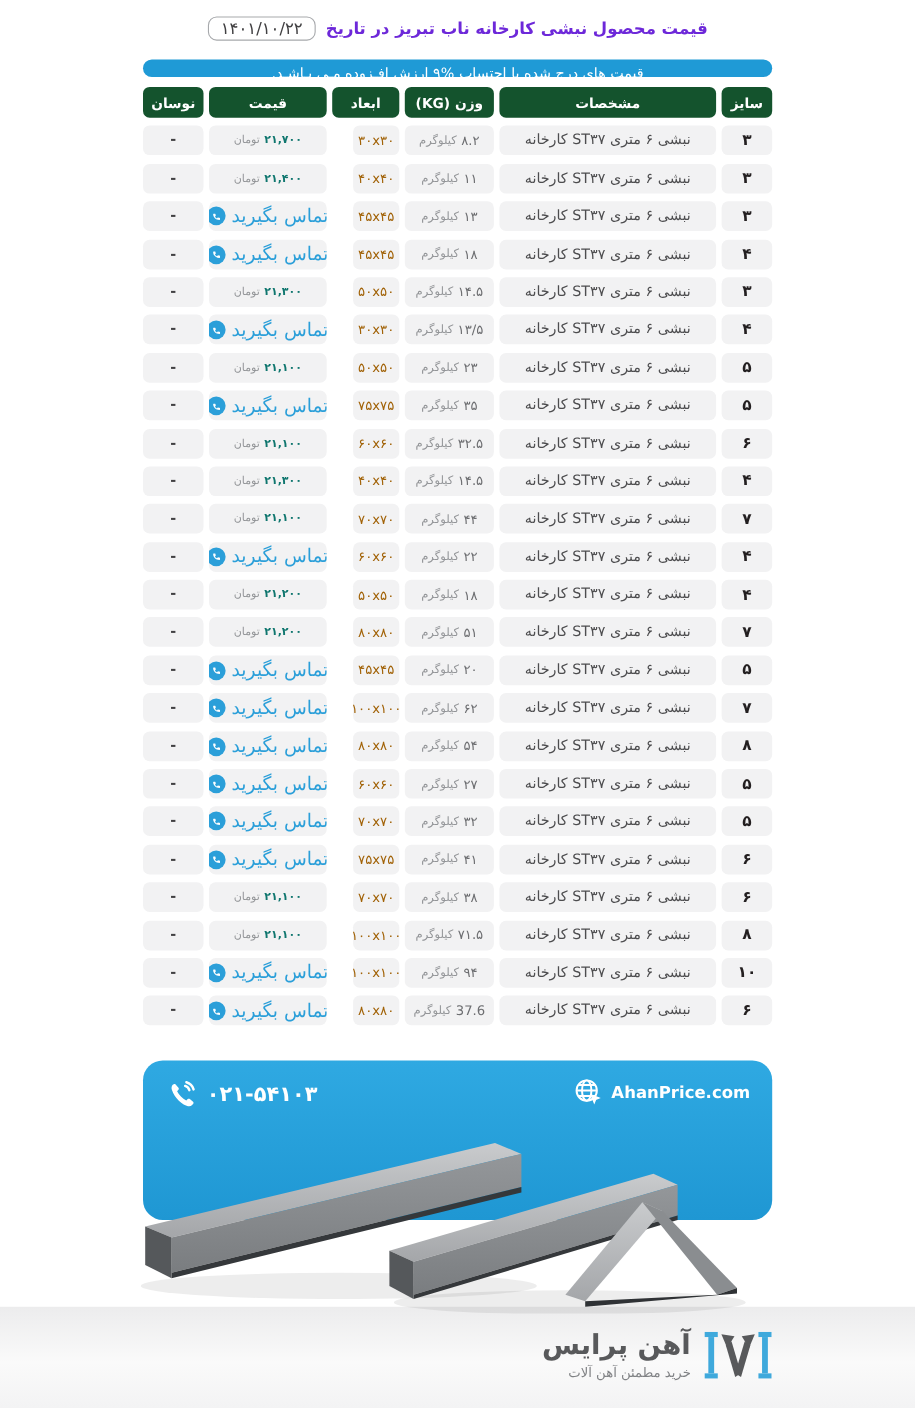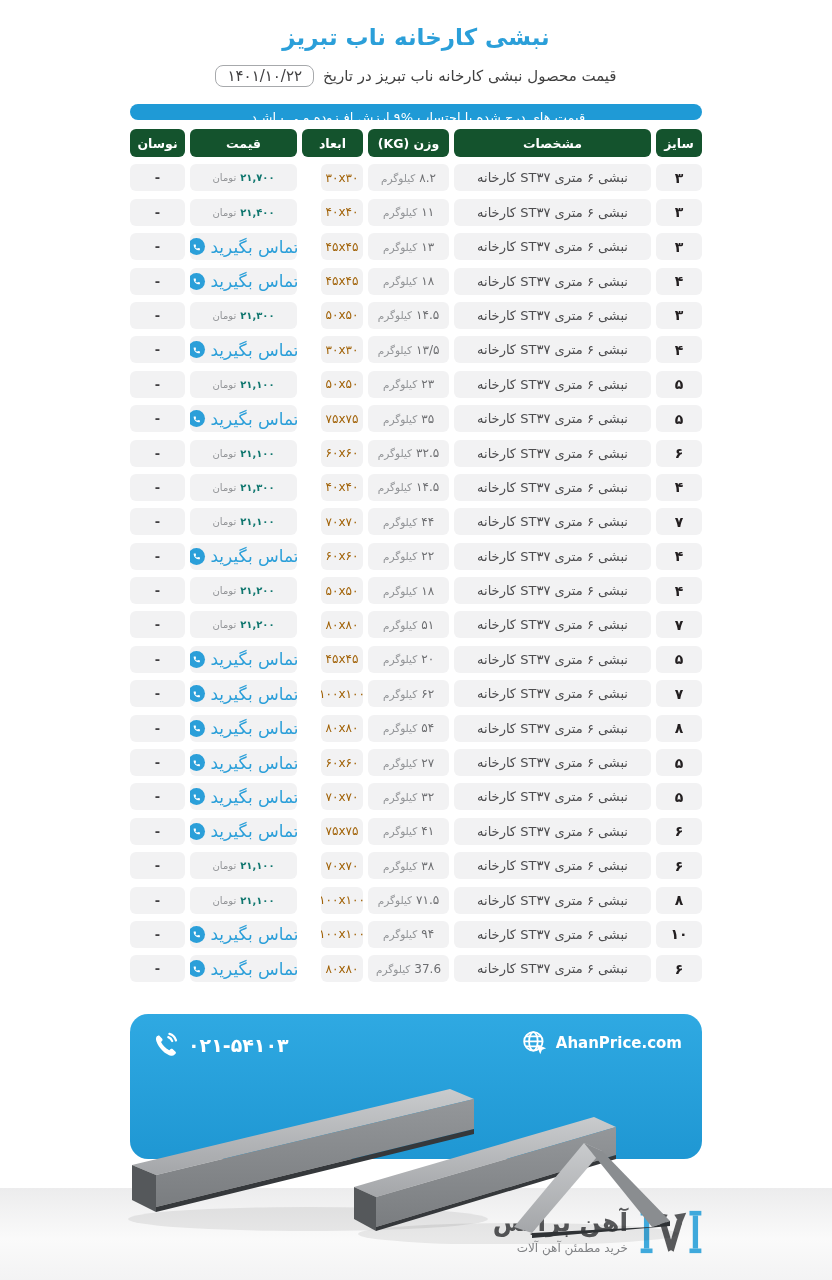--- a/index.html
+++ b/index.html
@@ -8,21 +8,21 @@
     position:relative; width:832px; height:1280px; margin:0 auto;
     background:#ffffff; overflow:hidden;
     font-family:"DejaVu Sans", sans-serif;
     direction:rtl;
   }
   .content { width:572px; margin:0 auto; }
 
   
   .title { margin-top:24px; text-align:center; font-size:23px; font-weight:bold; color:#2b9fd9; }
   .subtitle-row { margin-top:15px; display:flex; justify-content:center; align-items:center; gap:9px; }
-  .subtitle { font-size:15px; font-weight:400; color:#404040; }
+  .subtitle { font-size:15px; font-weight:700; color:#6d28d9; }
   .date-badge {
     direction:ltr; border:1.6px solid #a7a9ac; border-radius:8px; padding:1px 11px;
     font-size:15px; font-weight:normal; color:#414042; background:#fff;
   }
   .notice {
     margin-top:17px; height:16px; line-height:27px; background:#1f9ad6; border-radius:8px;
     color:#ffffff; text-align:center; font-size:13px;
   }
 
   
@@ -87,21 +87,20 @@
   .brand-text { text-align:right; }
   .brand-name { font-size:25px; font-weight:bold; color:#58595b; line-height:1.15; }
   .brand-tagline { font-size:12px; color:#808285; margin-top:3px; }
 </style>
 </head>
 <body>
 
 <div class="page">
   <div class="content">
 
-    <div class="title">نبشی کارخانه ناب تبریز</div>
 
     <div class="subtitle-row">
       <span class="subtitle">قیمت محصول نبشی کارخانه ناب تبریز در تاریخ</span>
       <span class="date-badge">۱۴۰۱/۱۰/۲۲</span>
     </div>
 
     <div class="notice">قیمت های درج شده با احتساب %۹ ارزش افـزوده مـی بـاشـد.</div>
 
     <div class="tbl">
       <div class="grid-row">

